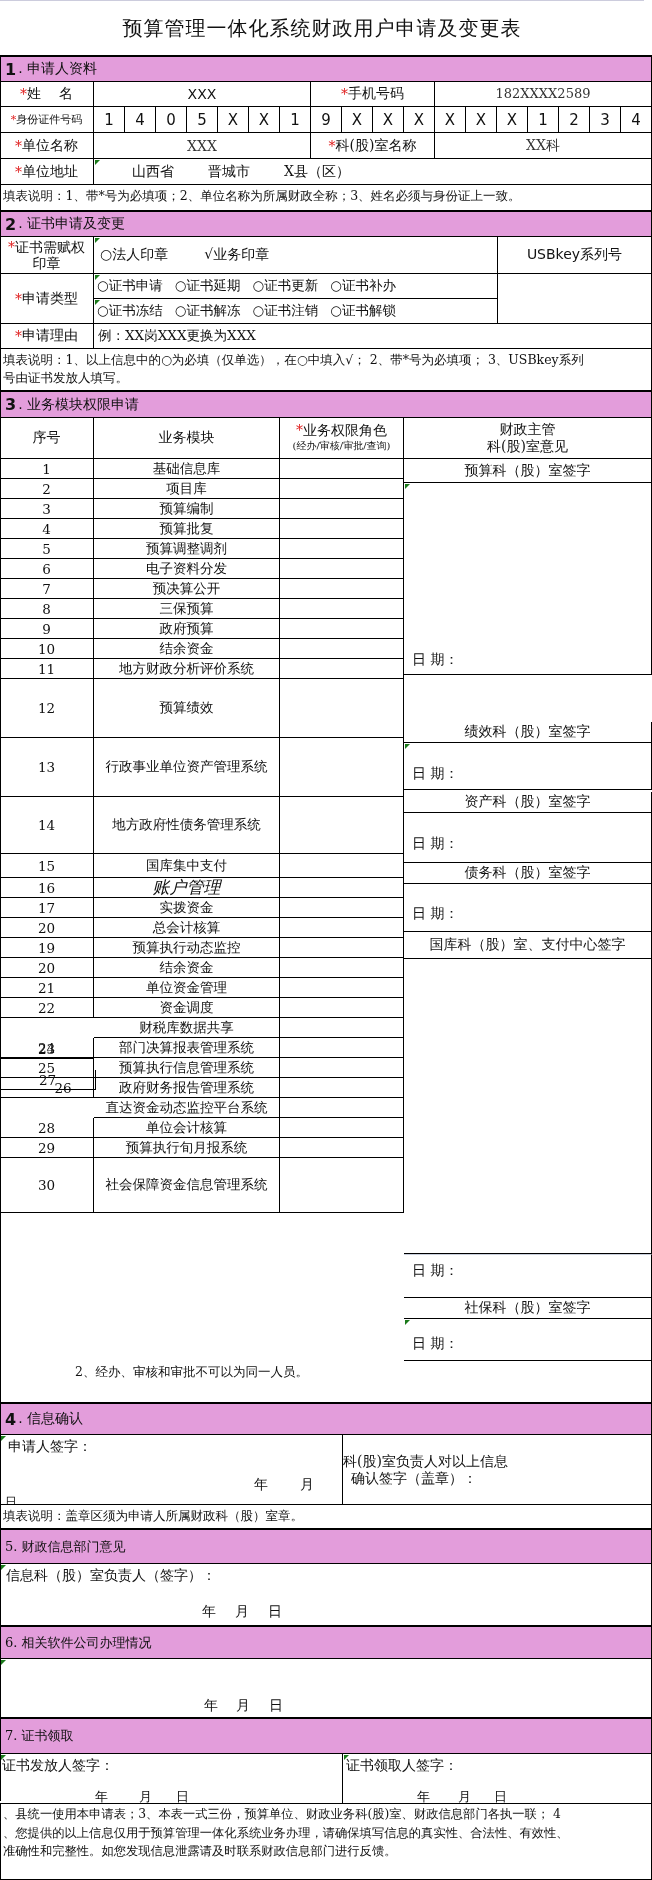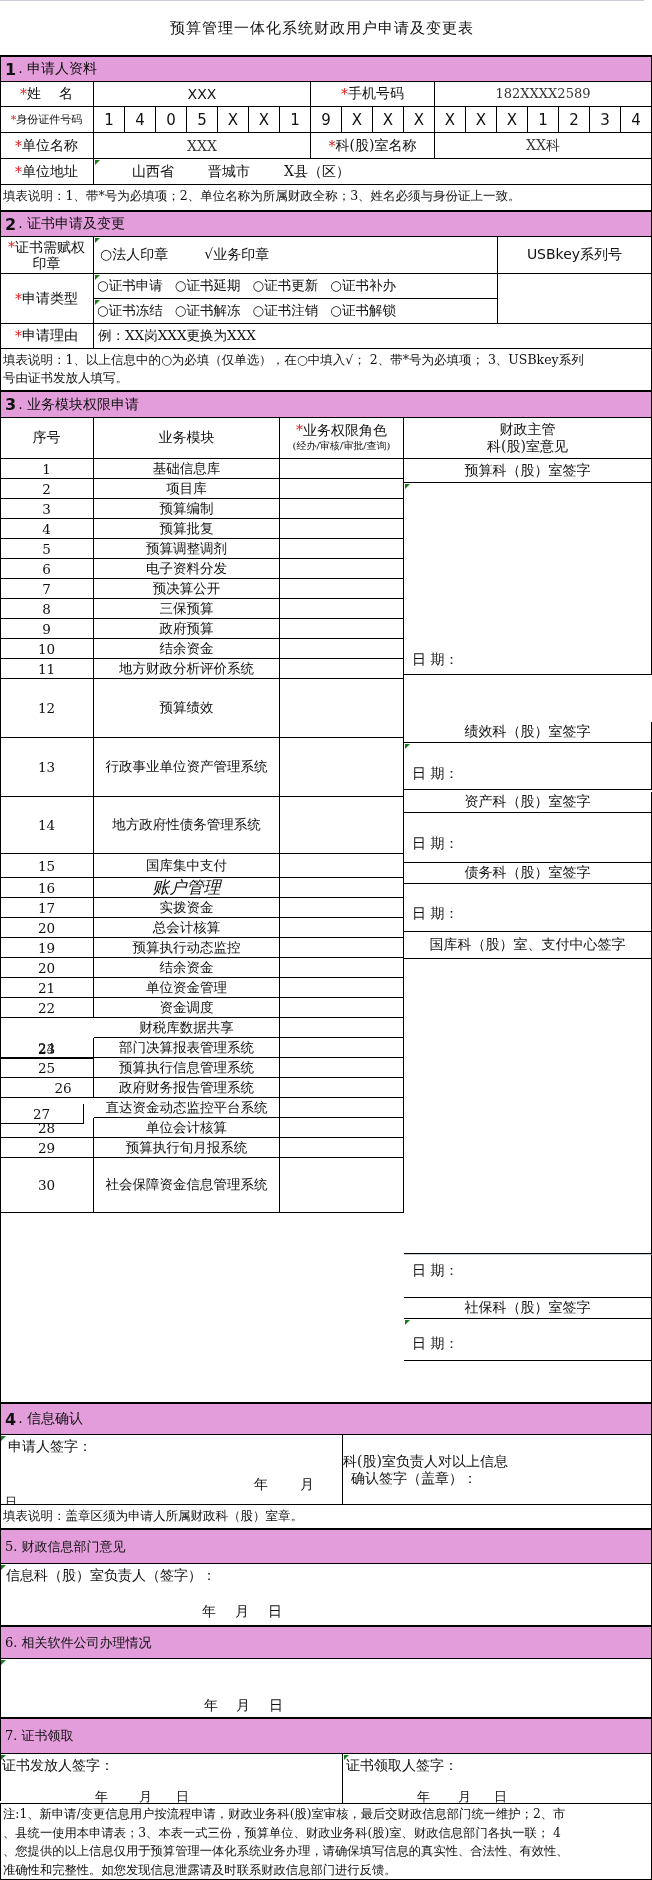--- a/index.html
+++ b/index.html
@@ -11,21 +11,21 @@
   .left { justify-content:flex-start; padding-left:4px; }
   .sans { font-family:"DejaVu Sans", "Liberation Sans", sans-serif; }
   .req { color:#e02020; }
   .hdr { position:absolute; left:0; width:652px; box-sizing:border-box; background:#e39ddb;
          border:1px solid #000; border-top:2px solid #000; font-family:"DejaVu Sans","Liberation Sans",sans-serif;
          font-size:14px; display:flex; align-items:center; padding-left:4px; }
   .hdr b { font-size:16px; margin-right:2px; }
   .note { position:absolute; left:0; width:652px; box-sizing:border-box; border:1px solid #000; border-top:none;
           font-size:12.5px; padding:2px 2px; line-height:18px; font-family:"DejaVu Serif","Liberation Serif",serif; }
   .title { position:absolute; left:0; top:0; width:644px; height:55px; display:flex; align-items:center; justify-content:center;
-           font-size:15px; letter-spacing:1px; font-family:Liberation Mono, monospace; border-top:1px solid #ccd; }
+           font-size:20px; letter-spacing:1px; font-family:Liberation Mono, monospace; border-top:1px solid #ccd; }
   .frame { position:absolute; left:0; width:1px; background:#000; }
   .small { font-size:10px; }
   .tri { position:absolute; width:0; height:0; border-top:5px solid #1a7a1a; border-right:5px solid transparent; }
   .ymd { position:absolute; font-size:14px; }
 </style>
 </head>
 <body>
 
 <div class="title">预算管理一体化系统财政用户申请及变更表</div>
 
@@ -230,21 +230,21 @@
     <div class="cell" style="left: 280px; top: 1018px; width: 124px; height: 20px; font-size: 13.5px;"></div>
     <div class="cell" style="left: 0px; top: 1038px; width: 94px; height: 20px; font-size: 13.5px;">24</div>
     <div class="cell" style="left: 94px; top: 1038px; width: 186px; height: 20px; font-size: 13.5px;">部门决算报表管理系统</div>
     <div class="cell" style="left: 280px; top: 1038px; width: 124px; height: 20px; font-size: 13.5px;"></div>
     <div class="cell" style="left: 0px; top: 1058px; width: 94px; height: 20px; font-size: 13.5px;">25</div>
     <div class="cell" style="left: 94px; top: 1058px; width: 186px; height: 20px; font-size: 13.5px;">预算执行信息管理系统</div>
     <div class="cell" style="left: 280px; top: 1058px; width: 124px; height: 20px; font-size: 13.5px;"></div>
     <div class="cell" style="left: 0px; top: 1078px; width: 94px; height: 20px; font-size: 13.5px; padding-left: 33px;">26</div>
     <div class="cell" style="left: 94px; top: 1078px; width: 186px; height: 20px; font-size: 13.5px;">政府财务报告管理系统</div>
     <div class="cell" style="left: 280px; top: 1078px; width: 124px; height: 20px; font-size: 13.5px;"></div>
-    <div class="cell" style="left: 0px; top: 1104px; width: 84px; height: 20px; font-size: 13.5px;">27</div>
+    <div class="cell" style="left: 0px; top: 1070px; width: 96px; height: 20px; font-size: 13.5px;">27</div>
     <div class="cell" style="left: 94px; top: 1098px; width: 186px; height: 20px; font-size: 13.5px;">直达资金动态监控平台系统</div>
     <div class="cell" style="left: 280px; top: 1098px; width: 124px; height: 20px; font-size: 13.5px;"></div>
     <div class="cell" style="left: 0px; top: 1118px; width: 94px; height: 20px; font-size: 13.5px;">28</div>
     <div class="cell" style="left: 94px; top: 1118px; width: 186px; height: 20px; font-size: 13.5px;">单位会计核算</div>
     <div class="cell" style="left: 280px; top: 1118px; width: 124px; height: 20px; font-size: 13.5px;"></div>
     <div class="cell" style="left: 0px; top: 1138px; width: 94px; height: 20px; font-size: 13.5px;">29</div>
     <div class="cell" style="left: 94px; top: 1138px; width: 186px; height: 20px; font-size: 13.5px;">预算执行旬月报系统</div>
     <div class="cell" style="left: 280px; top: 1138px; width: 124px; height: 20px; font-size: 13.5px;"></div>
     <div class="cell" style="left: 0px; top: 1158px; width: 94px; height: 55px; font-size: 13.5px;">30</div>
     <div class="cell" style="left: 94px; top: 1158px; width: 186px; height: 55px; font-size: 13.5px;">社会保障资金信息管理系统</div>
@@ -273,20 +273,21 @@
 <div class="cell" style="left:404px;top:959px;width:248px;height:295px;"></div>
 <div class="abs" style="left:412px;top:1262px;font-size:14px;">日 期：</div>
 <div class="cell" style="left:404px;top:1254px;width:248px;height:44px;border-top:1px solid #c8cfdc;"></div>
 
 <div class="cell" style="left:404px;top:1298px;width:248px;height:21px;">社保科（股）室签字</div>
 <div class="cell" style="left:404px;top:1319px;width:248px;height:42px;"></div>
 <div class="tri" style="left:405px;top:1320px;"></div>
 <div class="abs" style="left:412px;top:1335px;font-size:14px;">日 期：</div>
 
 <div class="note" style="top:1361px;height:42px;">
+  <div style="padding-left:72px;">2、经办、审核和审批不可以为同一人员。</div>
 </div>
 
 <div class="hdr" style="top:1402px;height:33px;">
   <b>4</b>
   <span>. 信息确认</span>
 </div>
 <div class="cell" style="left:0;top:1435px;width:343px;height:70px;align-items:flex-start;justify-content:flex-start;">
   <span style="padding:3px 0 0 8px;">申请人签字：</span>
 </div>
 <div class="tri" style="left:1px;top:1436px;"></div>
@@ -325,17 +326,16 @@
 <div class="ymd" style="left:176px;top:1788px;font-size:13px;">日</div>
 <div class="cell" style="left:343px;top:1754px;width:309px;height:50px;align-items:flex-start;justify-content:flex-start;">
   <span style="padding:3px 0 0 3px;">证书领取人签字：</span>
 </div>
 <div class="tri" style="left:344px;top:1755px;"></div>
 <div class="ymd" style="left:417px;top:1788px;font-size:13px;">年</div>
 <div class="ymd" style="left:458px;top:1788px;font-size:13px;">月</div>
 <div class="ymd" style="left:494px;top:1788px;font-size:13px;">日</div>
 
 <div class="note" style="top:1804px;height:76px;font-size:12.3px;line-height:18.5px;padding:1px 2px;">
-  <div>注:1、新申请/变更信息用户按流程申请，财政业务科(股)室审核，最后交财政信息部门统一维护；2、市</div>
   <div>、县统一使用本申请表；3、本表一式三份，预算单位、财政业务科(股)室、财政信息部门各执一联； 4</div>
   <div>、您提供的以上信息仅用于预算管理一体化系统业务办理，请确保填写信息的真实性、合法性、有效性、</div>
   <div>准确性和完整性。如您发现信息泄露请及时联系财政信息部门进行反馈。</div>
 </div>
 
 </body></html>

